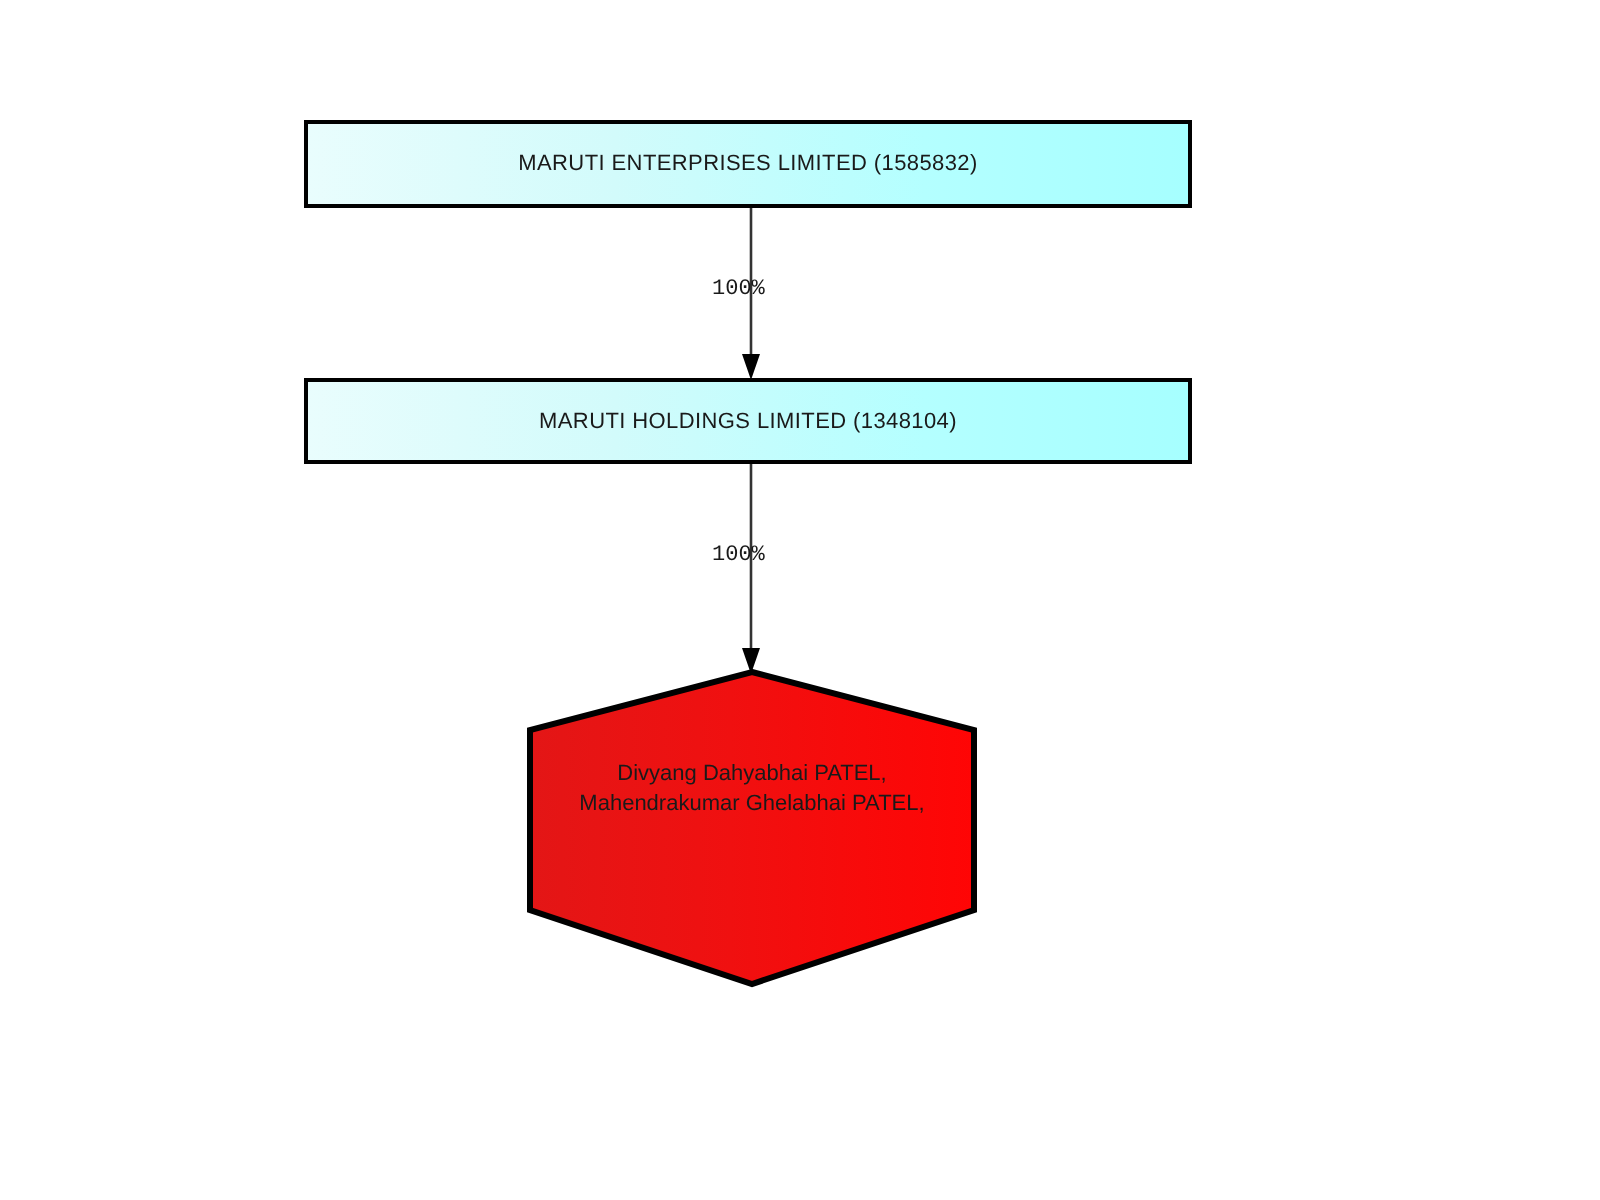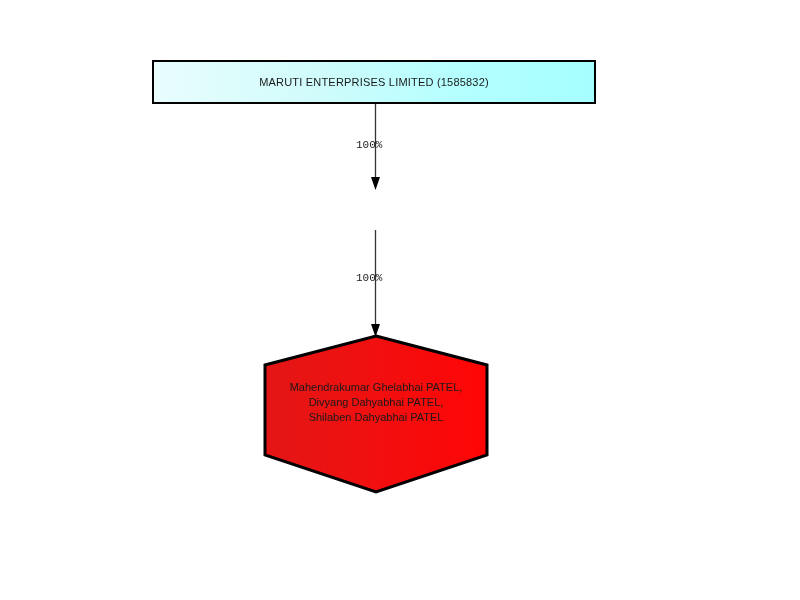--- a/index.html
+++ b/index.html
@@ -104,32 +104,34 @@
   <svg class="edge" style="left:360px; top:230px;" width="32" height="110" viewBox="0 0 32 110">
     <line x1="15.5" y1="0" x2="15.5" y2="96" stroke="#333333" stroke-width="1.3"></line>
     <polygon points="15.5,107 11,94 20,94" fill="#000000"></polygon>
   </svg>
   <div class="edge-label" id="edge-label-2">100%</div>
 
   <div class="node-box" id="entity-1">
     <span class="node-label">MARUTI ENTERPRISES LIMITED (1585832)</span>
   </div>
 
+  <div class="node-box" id="entity-2">
+    <span class="node-label">MARUTI HOLDINGS LIMITED (1348104)</span>
+  </div>
 
   <div class="hex-wrap">
     <svg width="226" height="160" viewBox="0 0 226 160">
       <defs>
         <linearGradient id="hexGrad" x1="0" y1="0" x2="1" y2="0">
           <stop offset="0%" stop-color="#e31616"></stop>
           <stop offset="45%" stop-color="#f01010"></stop>
           <stop offset="100%" stop-color="#ff0505"></stop>
         </linearGradient>
       </defs>
       <polygon points="113,2 224,31 224,121 113,158 2,121 2,31" fill="url(#hexGrad)" stroke="#000000" stroke-width="3" stroke-linejoin="miter"></polygon>
     </svg>
     <div class="hex-text">
+      <div>Divyang Dahyabhai PATEL,</div>
       <div>Mahendrakumar Ghelabhai PATEL,</div>
-      <div>Divyang Dahyabhai PATEL,</div>
-      <div>Shilaben Dahyabhai PATEL</div>
     </div>
   </div>
 
 </div>
 
 </body></html>

